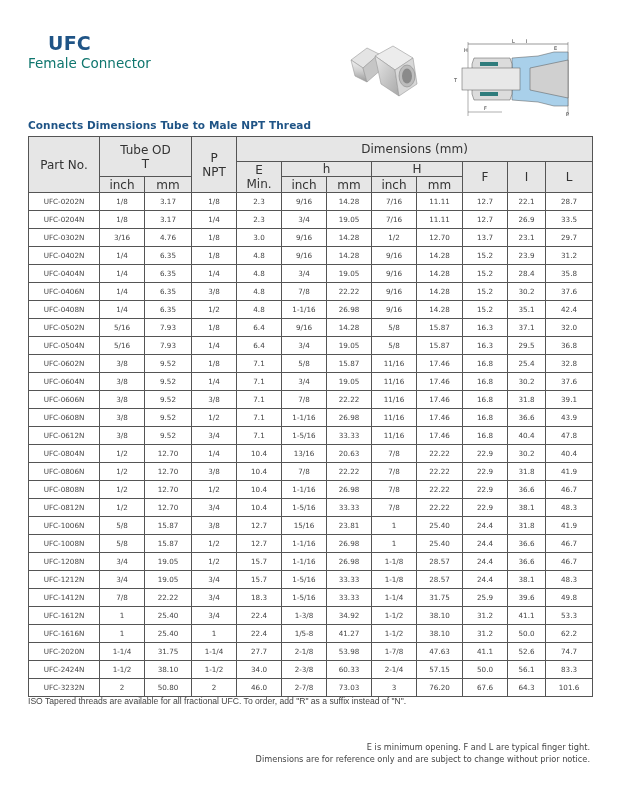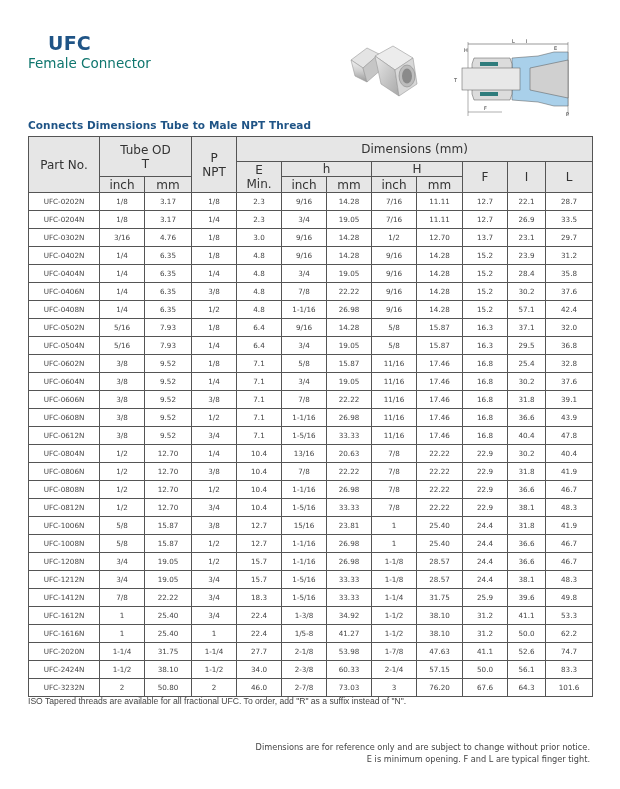--- a/index.html
+++ b/index.html
@@ -197,21 +197,21 @@
         <td>UFC-0408N</td>
         <td>1/4</td>
         <td>6.35</td>
         <td>1/2</td>
         <td>4.8</td>
         <td>1-1/16</td>
         <td>26.98</td>
         <td>9/16</td>
         <td>14.28</td>
         <td>15.2</td>
-        <td>57.1</td>
+        <td>35.1</td>
         <td>42.4</td>
       </tr>
       <tr>
         <td>UFC-0502N</td>
         <td>5/16</td>
         <td>7.93</td>
         <td>1/8</td>
         <td>6.4</td>
         <td>9/16</td>
         <td>14.28</td>
@@ -500,15 +500,15 @@
         <td>67.6</td>
         <td>64.3</td>
         <td>101.6</td>
       </tr>
     </tbody>
 </table>
 
 <div class="note">ISO Tapered threads are available for all fractional UFC. To order, add "R" as a suffix instead of "N".</div>
 
 <div class="footer">
+  <div>E is minimum opening. F and L are typical finger tight.</div>
   <div>Dimensions are for reference only and are subject to change without prior notice.</div>
-  <div>E is minimum opening. F and L are typical finger tight.</div>
 </div>
 
 </body></html>

